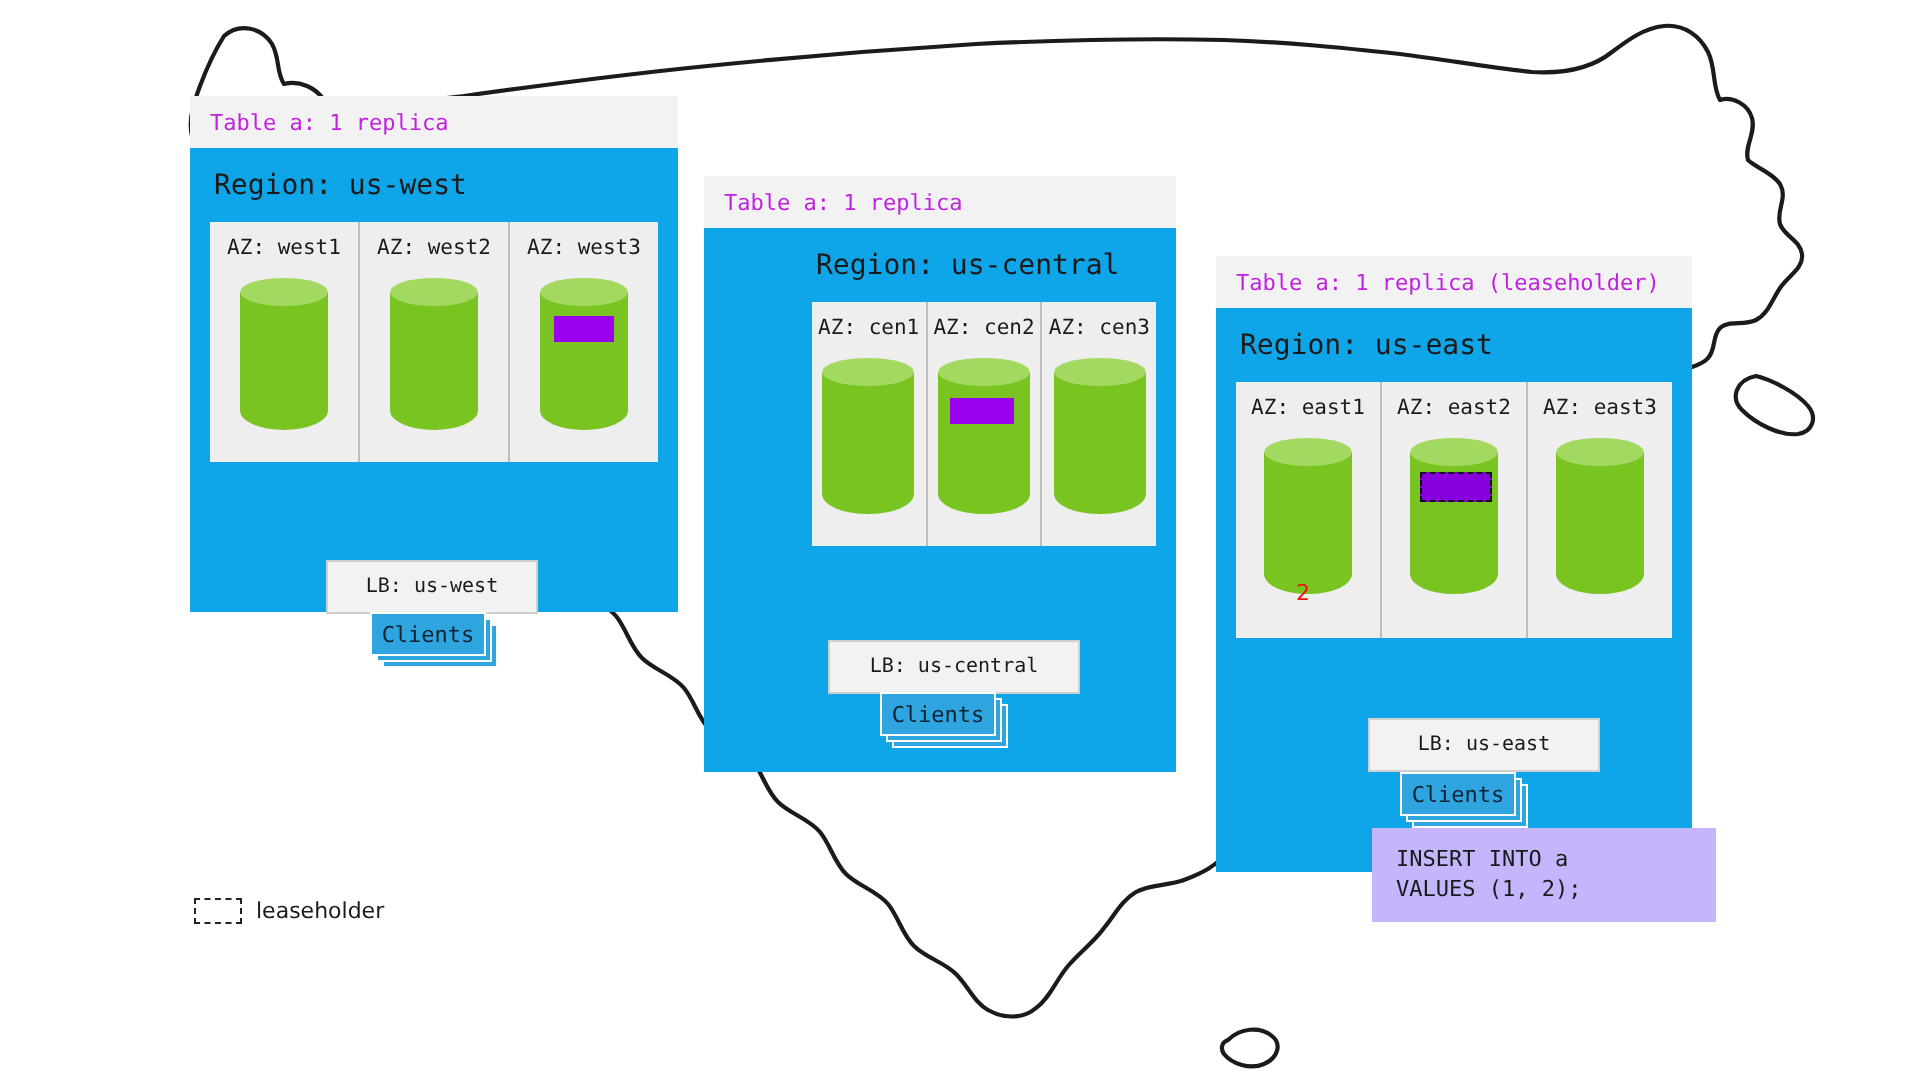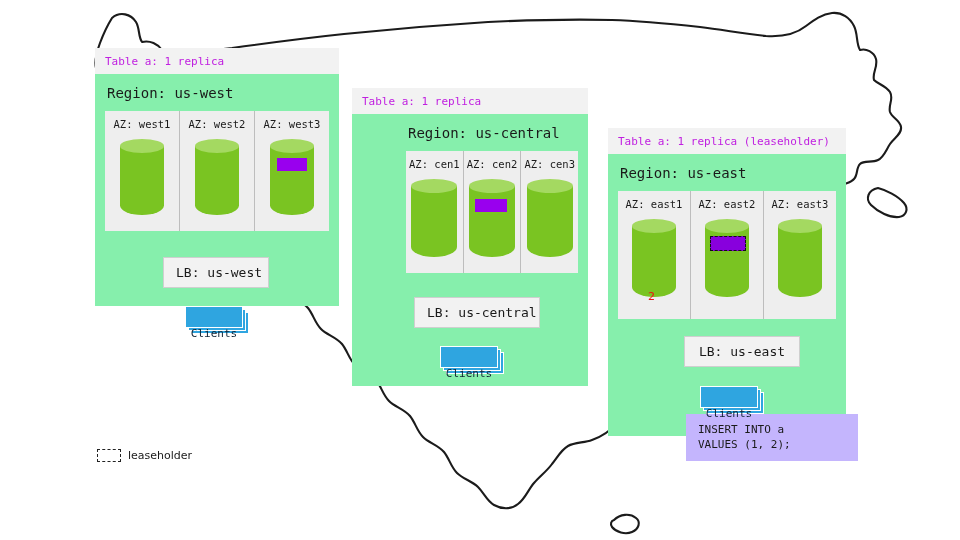--- a/index.html
+++ b/index.html
@@ -14,21 +14,21 @@
   .region{position:absolute;}
   .region-head{
     background:#f2f2f2;
     color:#c020e0;
     font-size:11px;
     padding:7px 10px 6px 10px;
     letter-spacing:0px;
     white-space:nowrap;
   }
   .region-body{
-    background:#86efac;
+    background:#0ea5e9;
     padding:0;
   }
   .region-title{
     font-size:14px;color:#1a1a1a;
     padding:11px 0 10px 12px;
     white-space:nowrap;
   }
   .az-row{
     display:flex;
     background:#eeeeee;
@@ -66,43 +66,44 @@
   .blk.lease{
     border:1.6px dashed #111111;
     background:#8800dd;
   }
 
   
   .lb{
     position:absolute;
     background:#f2f2f2;
     border:1px solid #cfcfcf;
-    font-size:13px;color:#1a1a1a;
+    font-size:10px;color:#1a1a1a;
     padding:7px 12px;
     white-space:nowrap;
     text-align:center;
+    margin-top:23px;
   }
 
   
   .clients{
     position:absolute;
     width:58px;height:22px;
   }
   .clients i{
     position:absolute;display:block;
     width:58px;height:22px;
     background:#2fa5e0;
     border:1px solid #ffffff;
     box-sizing:border-box;
   }
   .clients i:nth-child(1){left:6px;top:6px;}
   .clients i:nth-child(2){left:3px;top:3px;}
   .clients i:nth-child(3){left:0;top:0;}
   .clients span{
-    position:absolute;left:0;top:16px;
+    position:absolute;left:0;top:0;
     width:58px;height:22px;
     display:flex;align-items:center;justify-content:center;
     font-size:11px;color:#0f2233;
     z-index:5;
   }
 
   
   .sql{
     position:absolute;
     background:#c4b5fd;

